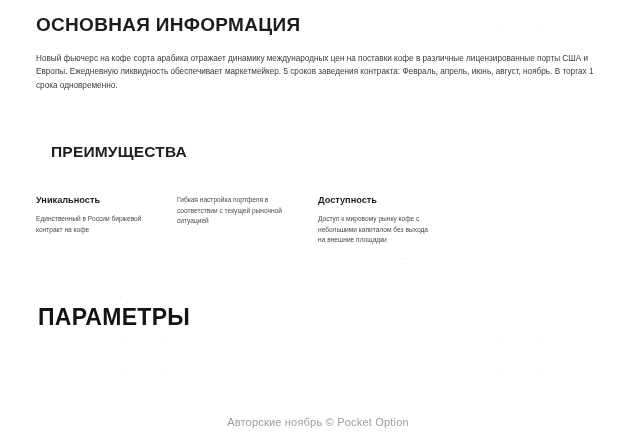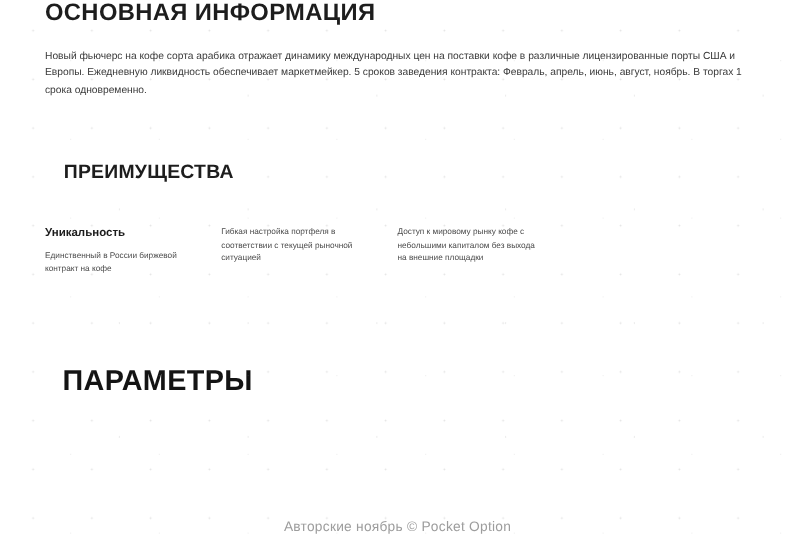--- a/index.html
+++ b/index.html
@@ -37,20 +37,21 @@
     background-size: 47px 39px, 71px 63px, 103px 91px;
     background-position: 3px 5px, 21px 17px, 44px 31px;
   }
 
   h1.section-title {
     font-size: 19px;
     font-weight: bold;
     letter-spacing: 0.3px;
     color: #1d1d1d;
     margin: 0;
+    padding-top: 14px;
   }
 
   .body-text {
     font-size: 8.2px;
     line-height: 1.62;
     color: #3a3a3a;
     margin-top: 16px;
     max-width: 560px;
   }
 
@@ -83,21 +84,21 @@
     font-size: 6.6px;
     line-height: 1.62;
     color: #4a4a4a;
   }
 
   h2.params-title {
     font-size: 23px;
     font-weight: bold;
     letter-spacing: 0.3px;
     color: #141414;
-    margin: 14px;
+    margin: 2px;
     padding-top: 56px;
   }
 
   .table {
     margin-top: 22px;
   }
   .t-row {
     display: flex;
     justify-content: space-between;
     align-items: center;
@@ -149,20 +150,21 @@
 
   <div class="adv-grid">
     <div class="adv-col">
       <div class="adv-name">Уникальность</div>
       <div class="adv-desc">Единственный в России биржевой контракт на кофе</div>
     </div>
     <div class="adv-col">
       <div class="adv-desc">Гибкая настройка портфеля в соответствии с текущей рыночной ситуацией</div>
     </div>
     <div class="adv-col">
+      <div class="adv-name">Доступность</div>
       <div class="adv-desc">Доступ к мировому рынку кофе с небольшими капиталом без выхода на внешние площадки</div>
     </div>
   </div>
 
   <h2 class="params-title">ПАРАМЕТРЫ</h2>
 
 
   <div class="watermark">Авторские ноябрь © Pocket Option</div>
 </div>
 

